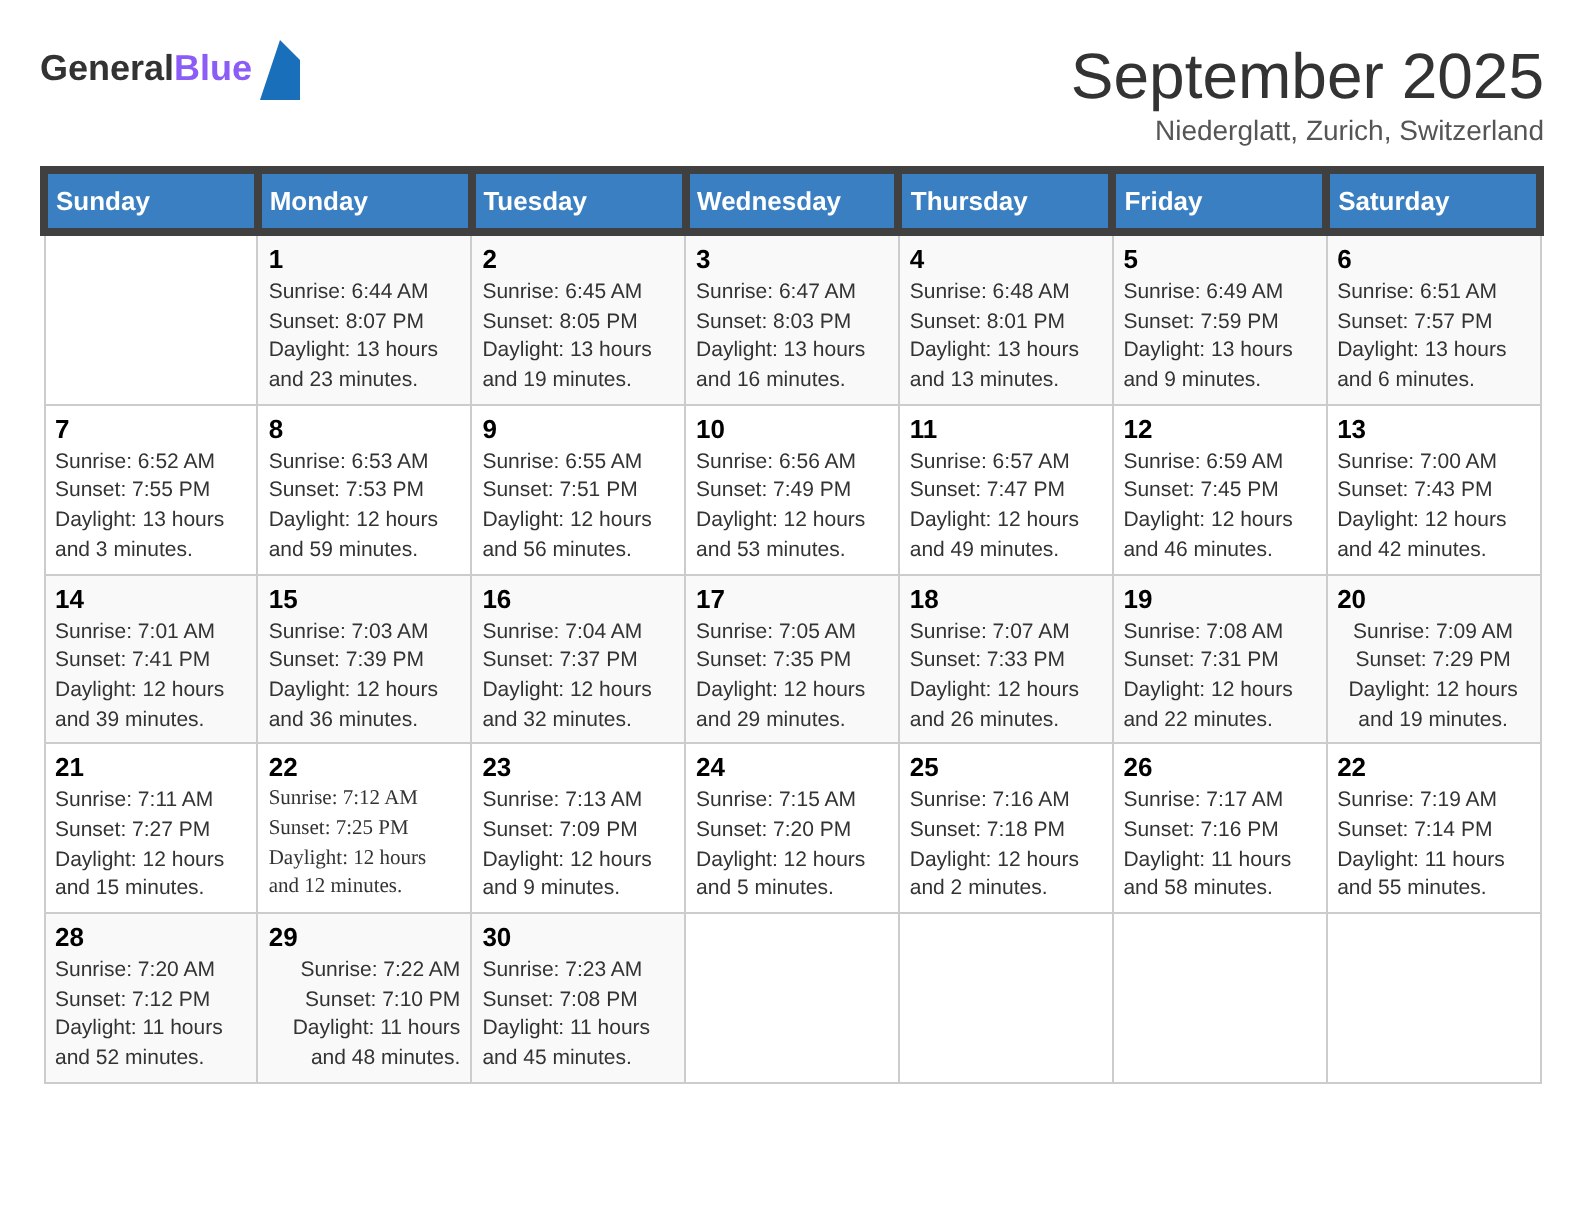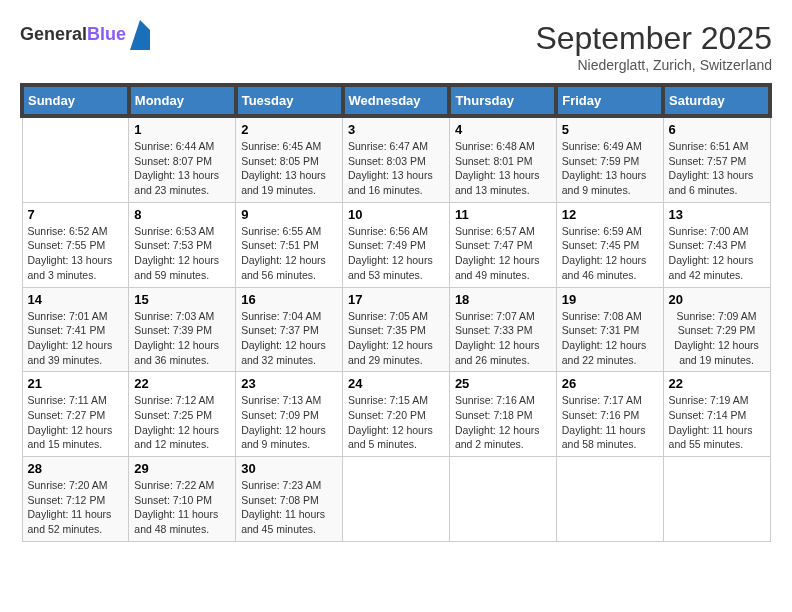--- a/index.html
+++ b/index.html
@@ -247,21 +247,21 @@
       </tr>
       <tr>
         <td>
           <span class="day-num">21</span>
           <div class="day-info" style="white-space: pre-line;">Sunrise: 7:11 AM
 Sunset: 7:27 PM
 Daylight: 12 hours and 15 minutes.</div>
         </td>
         <td>
           <span class="day-num">22</span>
-          <div class="day-info" style="white-space: pre-line;">Sunrise: 7:12 AM
+          <div class="day-info" style="white-space: pre-line; font-family: Liberation Serif, serif;">Sunrise: 7:12 AM
 Sunset: 7:25 PM
 Daylight: 12 hours and 12 minutes.</div>
         </td>
         <td>
           <span class="day-num">23</span>
           <div class="day-info" style="white-space: pre-line;">Sunrise: 7:13 AM
 Sunset: 7:09 PM
 Daylight: 12 hours and 9 minutes.</div>
         </td>
         <td>
@@ -291,21 +291,21 @@
       </tr>
       <tr>
         <td>
           <span class="day-num">28</span>
           <div class="day-info" style="white-space: pre-line;">Sunrise: 7:20 AM
 Sunset: 7:12 PM
 Daylight: 11 hours and 52 minutes.</div>
         </td>
         <td>
           <span class="day-num">29</span>
-          <div class="day-info" style="white-space: pre-line;">Sunrise: 7:22 AM
+          <div class="day-info" style="white-space: pre-line; text-align: right;">Sunrise: 7:22 AM
 Sunset: 7:10 PM
 Daylight: 11 hours and 48 minutes.</div>
         </td>
         <td>
           <span class="day-num">30</span>
           <div class="day-info" style="white-space: pre-line;">Sunrise: 7:23 AM
 Sunset: 7:08 PM
 Daylight: 11 hours and 45 minutes.</div>
         </td>
         <td class="empty-cell"></td>

